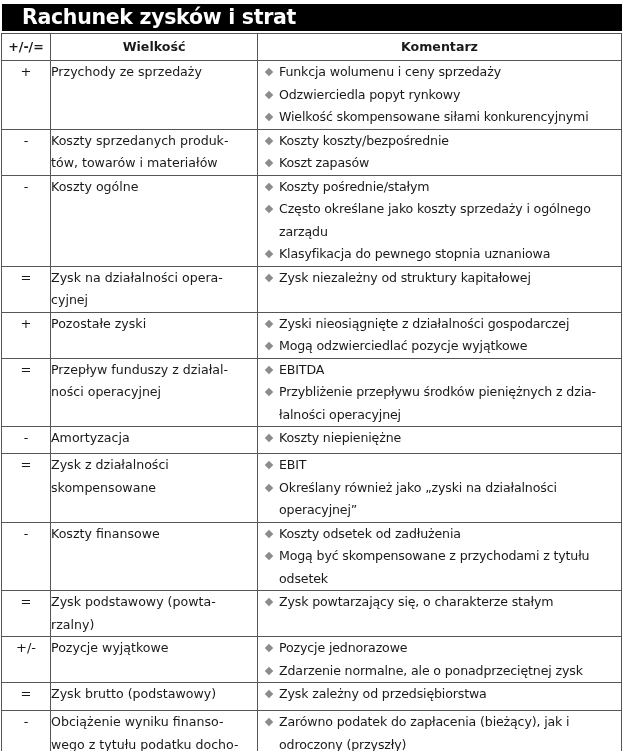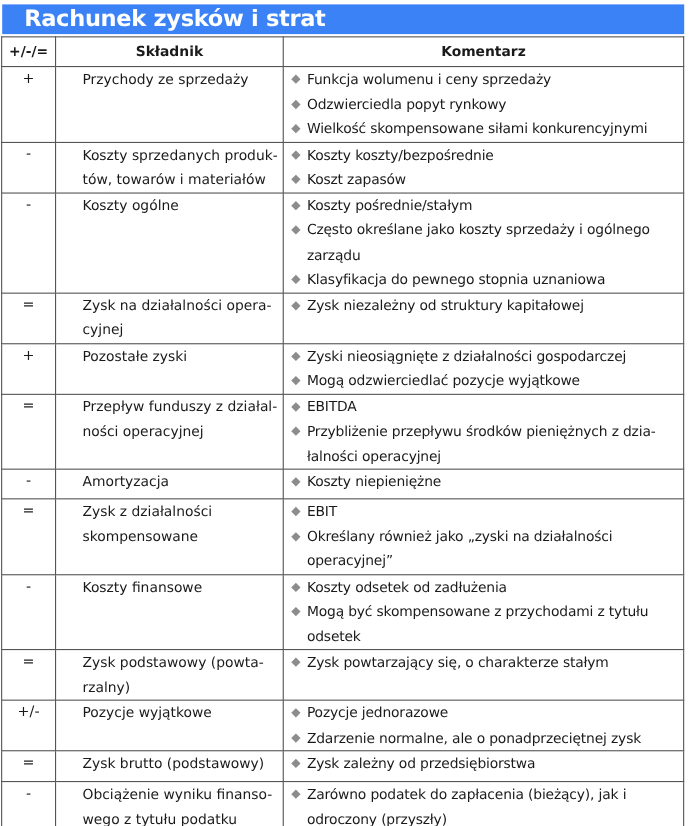--- a/index.html
+++ b/index.html
@@ -1,29 +1,29 @@
 <!DOCTYPE html>
 <html><head>
   <meta charset="utf-8">
   <style>
     html, body { margin: 0; padding: 0; background: #ffffff; }
     body { width: 626px; height: 751px; overflow: hidden; position: relative;
            font-family: "DejaVu Sans", "Liberation Sans", sans-serif; color: #1a1a1a; }
     .title-bar { position: absolute; left: 2px; top: 4px; width: 620px; height: 27px;
-                 background: #3b82f6; color: #ffffff; }
+                 background: #000000; color: #ffffff; }
     .title-bar span { position: absolute; left: 20px; top: 0px; font-size: 20.5px; font-weight: bold;
                       line-height: 27px; letter-spacing: -0.3px; }
     table { position: absolute; left: 1px; top: 33px; width: 621px; border-collapse: collapse;
             table-layout: fixed; }
     td, th { border: 1.5px solid #555555; vertical-align: top; padding: 0; font-size: 12.6px;
              line-height: 22.5px; }
     th { font-weight: bold; text-align: center; height: 26px; line-height: 26px; font-size: 12.6px; }
     col.c1 { width: 49px; } col.c2 { width: 207px; }
     td.sign { text-align: center; font-size: 13px; }
-    td.name { padding-left: 24px; padding-right: 4px; margin-top: 36px; }
+    td.name { padding-left: 0; padding-right: 4px; margin-top: 36px; }
     td.comment { padding-left: 4px; padding-right: 18px; }
     ul { list-style: none; margin: 0; padding: 0; }
     li { position: relative; padding-left: 17px; letter-spacing: -0.15px; }
     li .bullet { position: absolute; left: 4px; top: 8px; width: 6px; height: 6px; background: #8c8c8c;
                  transform: rotate(45deg); }
   </style>
 </head>
 <body>
 
 <div class="title-bar">
@@ -32,21 +32,21 @@
 
 <table>
   <colgroup>
       <col class="c1">
       <col class="c2">
       <col class="c3">
     </colgroup>
   <thead>
     <tr>
       <th>+/-/=</th>
-      <th>Składnik</th>
+      <th>Wielkość</th>
       <th>Komentarz</th>
     </tr>
   </thead>
   <tbody id="tbody">
       <tr style="height: 67px;">
         <td class="sign">+</td>
         <td class="name">Przychody ze sprzedaży</td>
         <td class="comment">
           <ul>
             <li><span class="bullet"></span><span>Funkcja wolumenu i ceny sprzedaży</span></li>

